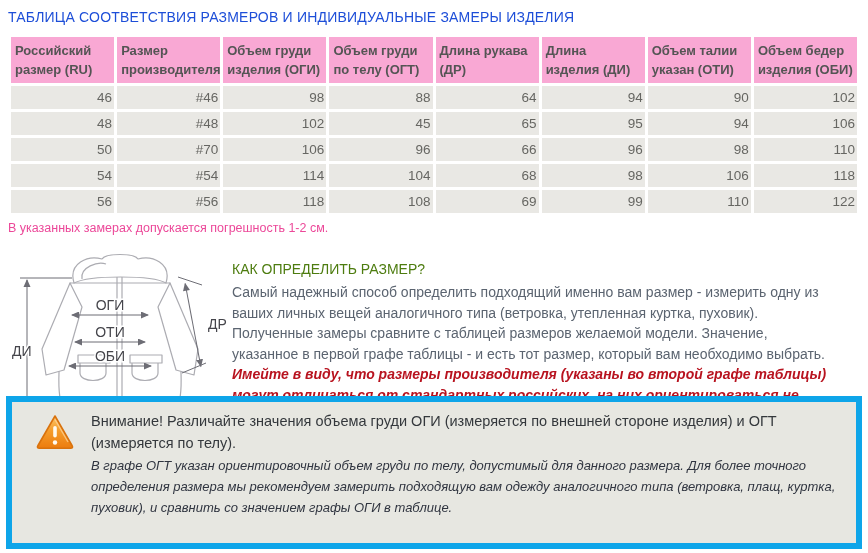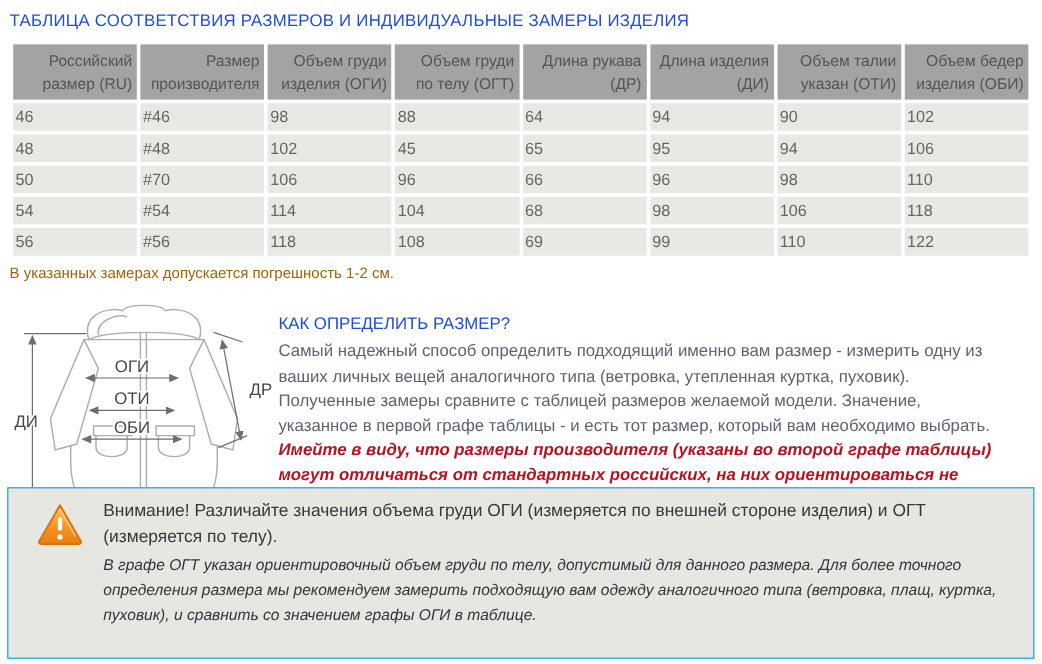--- a/index.html
+++ b/index.html
@@ -18,74 +18,74 @@
     color:#1d4ed8;
   }
   table.size-table{
     margin-left:8px;
     width:852px;
     border-collapse:separate;
     border-spacing:3px;
     table-layout:fixed;
   }
   table.size-table th{
-    background:#a3a3a3;
+    background:#f9a8d4;
     color:#545454;
     font-size:13px;
-    font-weight:400;
+    font-weight:700;
     line-height:19px;
-    text-align:right;
+    text-align:left;
     padding:4px 4px;
     height:38px;
   }
   table.size-table td{
     background:#e9e8e4;
     color:#666662;
     font-size:13.5px;
-    text-align:left;
+    text-align:right;
     padding:2px 2px;
     height:19px;
   }
   .table-note{
     margin:5px 0 0 8px;
     font-size:12.5px;
-    color:#a16207;
+    color:#ec4899;
   }
   .middle{
     display:flex;
     margin:16px 0 0 10px;
   }
   .diagram{flex:0 0 auto;}
   .howto{
     margin-left:0px;
     width:596px;
     padding-top:10px;
   }
   .howto-heading{
     font-size:14px;
-    color:#1d4ed8;
+    color:#4d7c0f;
     margin:0 0 5px 0;
     font-weight:400;
   }
   .howto-text{
     font-size:14px;
     color:#5b6470;
     line-height:20.5px;
     margin:0;
   }
   .howto-emphasis{
     color:#b8131f;
     font-weight:700;
     font-style:italic;
   }
   .warning-box{
     position:absolute;
     left:6px;right:6px;bottom:4px;
     background:#e7e7e1;
-    border:1px solid #0ea5e9;
+    border:6px solid #0ea5e9;
     display:flex;
     align-items:flex-start;
   }
   .warning-icon{
     flex:0 0 auto;
     margin:11px 16px 0 23px;
   }
   .warning-text{
     flex:1 1 auto;
     padding:8px 14px 10px 0;

